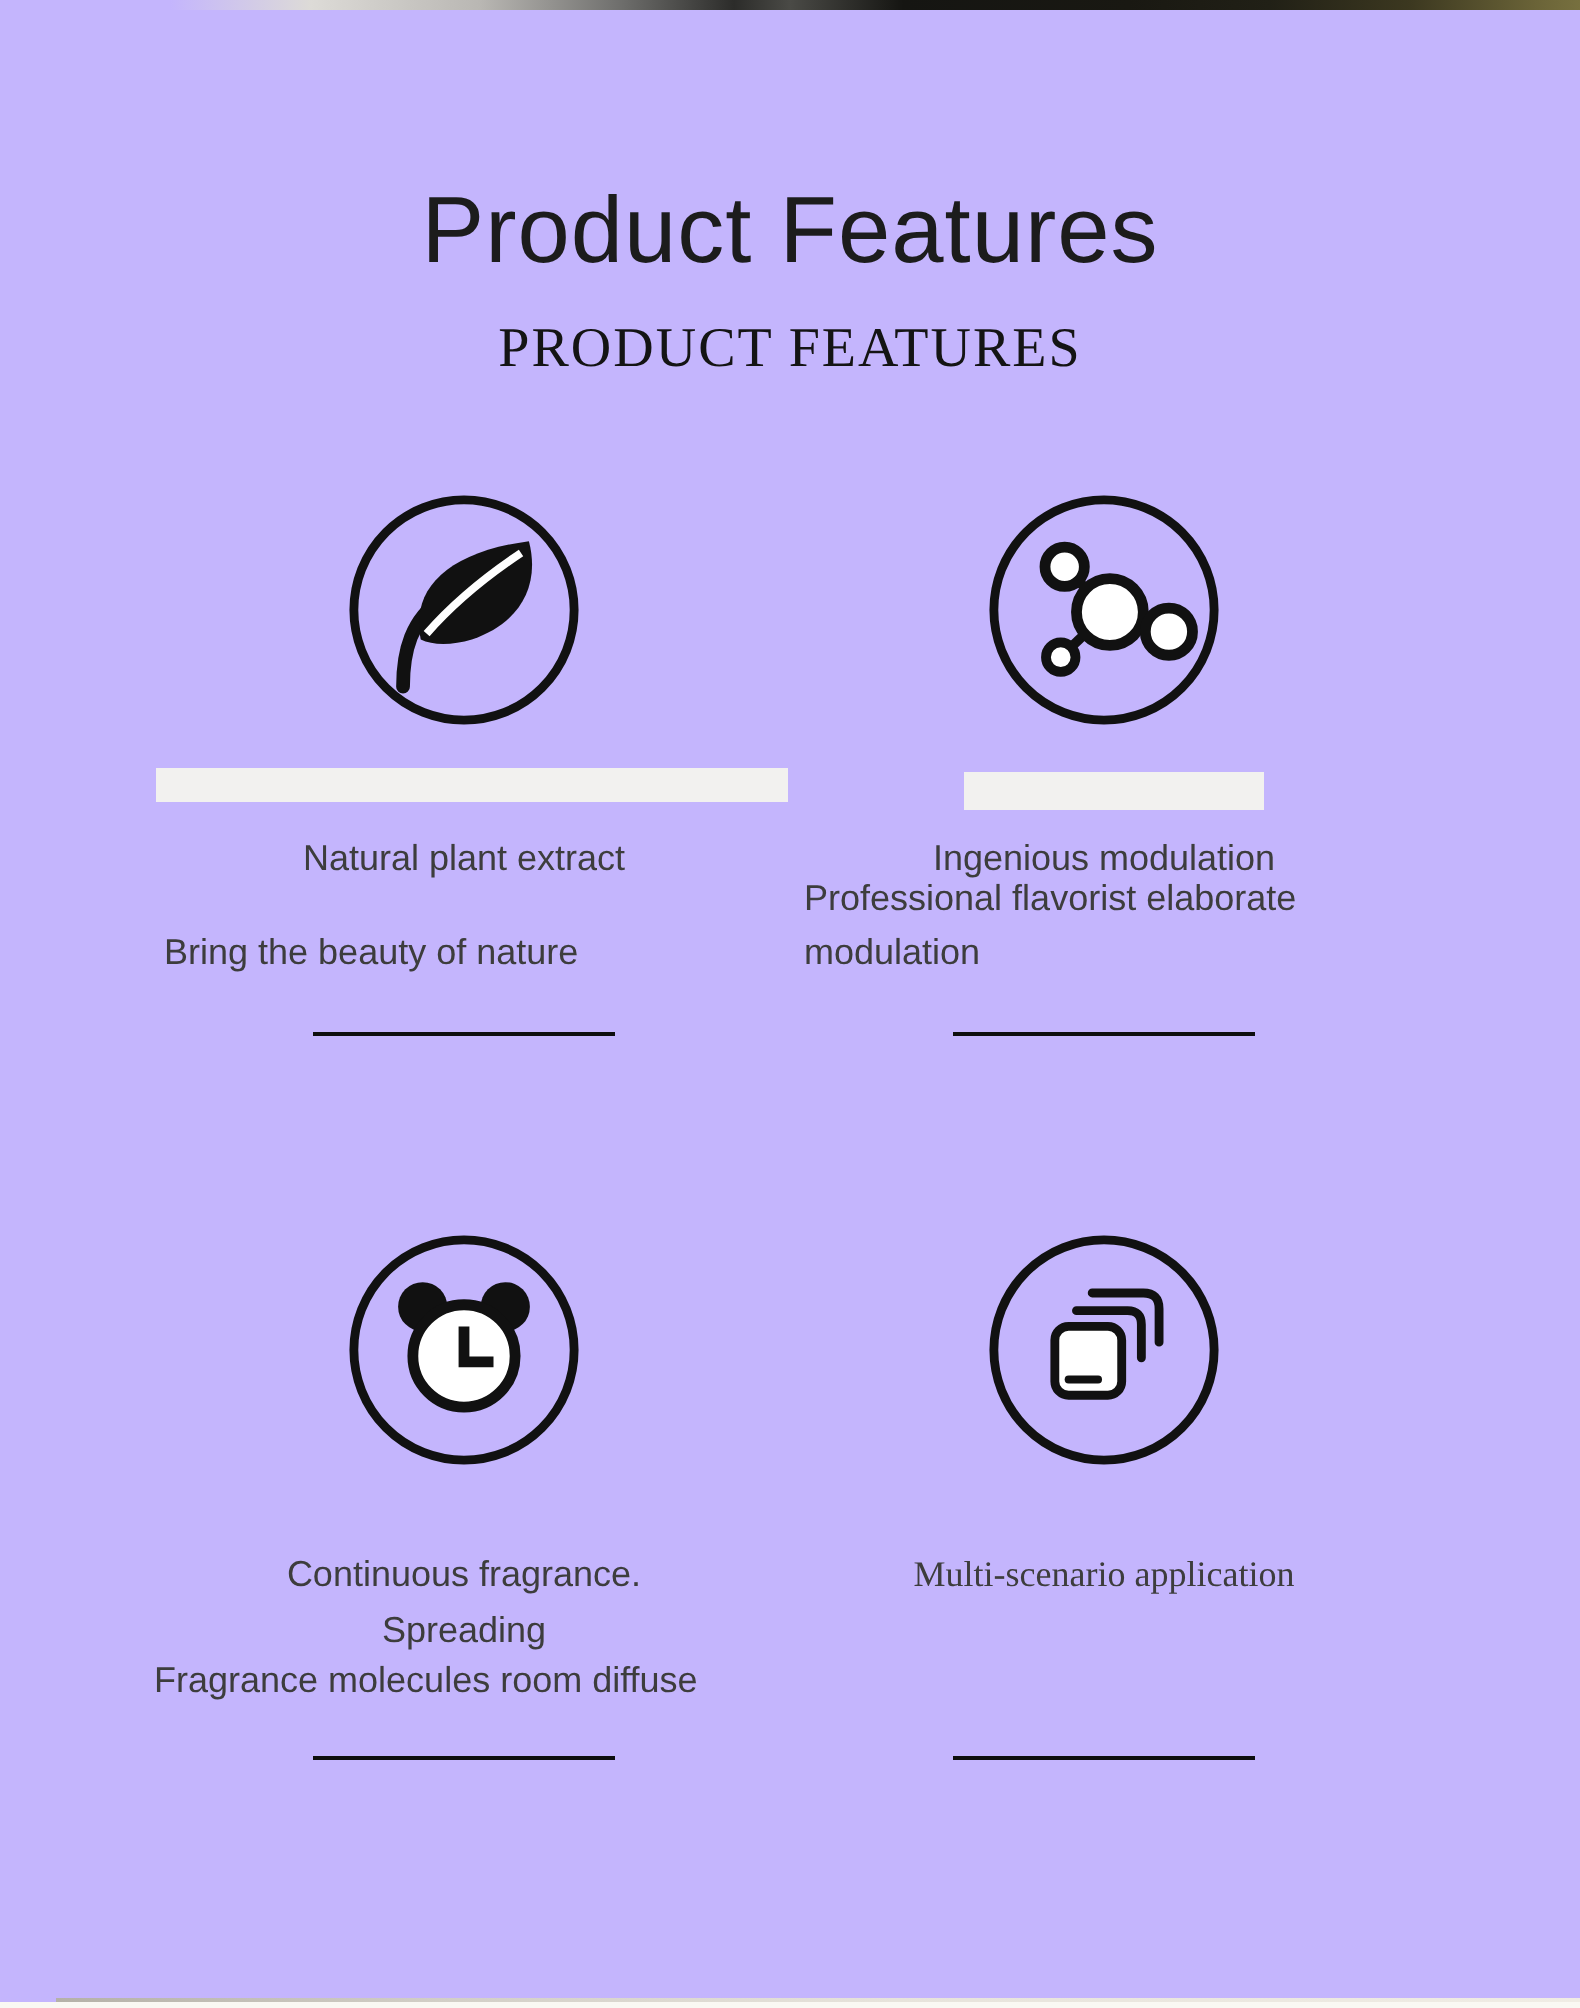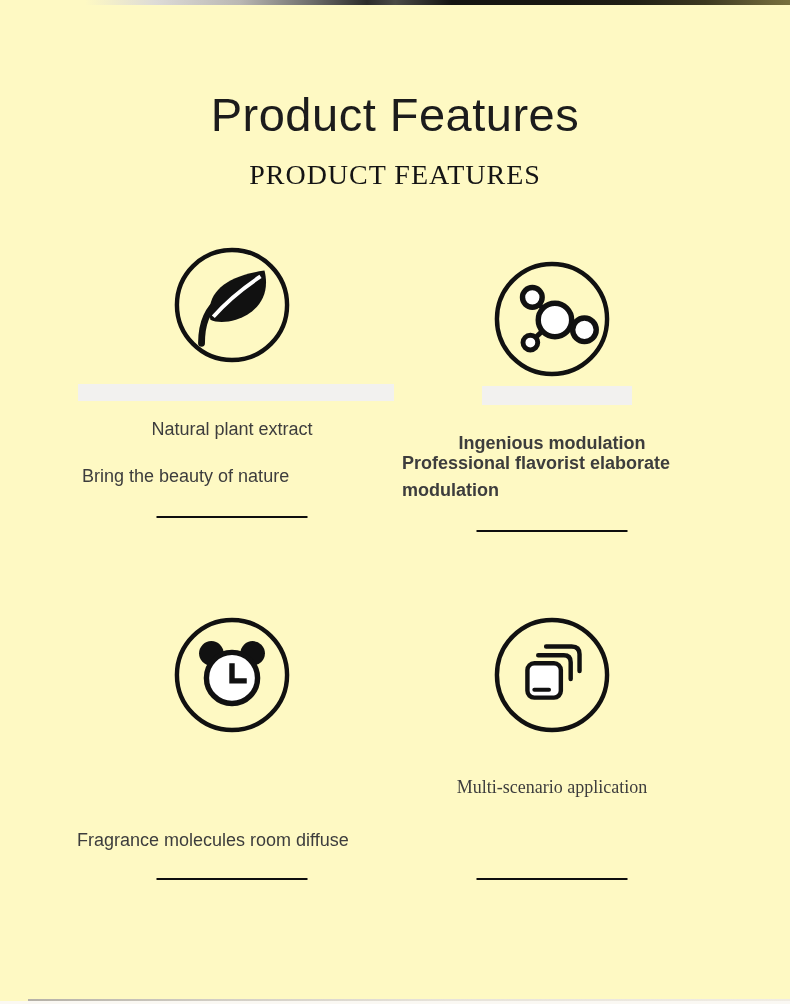--- a/index.html
+++ b/index.html
@@ -1,17 +1,17 @@
 <!DOCTYPE html>
 <html><head>
 <meta charset="utf-8">
 <style>
   html,body{margin:0;padding:0;background:#ffffff;}
   #canvas{
-    position:relative;width:790px;height:1004px;background:#fef9c3;overflow:hidden;
+    position:relative;width:790px;height:1004px;background:#c4b5fd;overflow:hidden;
     font-family:"Liberation Sans","DejaVu Sans",sans-serif;
   }
   
   .top-strip{
     position:absolute;top:0;left:85px;right:0;height:5px;
     background:linear-gradient(90deg,
       rgba(226,224,220,0) 0%, #dddbd7 10%, #b9b7b3 22%, #6e6e6c 32%,
       #2c2c2a 40%, #4a4a46 44%, #151512 52%, #191812 68%, #212016 78%,
       #3c3820 88%, #6b6438 97%, #77703f 100%);
   }
@@ -26,21 +26,21 @@
     font-family:"Liberation Sans","DejaVu Sans",sans-serif;font-weight:500;
   }
   .subtitle{
     position:absolute;top:158px;left:0;width:790px;text-align:center;
     font-family:"Liberation Serif","DejaVu Serif",serif;
     font-size:28px;line-height:34px;color:#141414;letter-spacing:1px;
   }
   
   .cell{position:absolute;width:340px;height:300px;}
   .cell.c1{left:62px;top:230px;}
-  .cell.c2{left:382px;top:244px;font-weight:bold;}
+  .cell.c2{left:382px;top:230px;}
   .cell.c3{left:62px;top:600px;}
   .cell.c4{left:382px;top:600px;font-family:Liberation Serif, serif;}
   .icon-wrap{position:absolute;top:16px;left:50%;transform:translateX(-50%);width:118px;height:118px;}
   .icon-wrap svg{display:block;width:118px;height:118px;}
   .f-title{
     position:absolute;top:185px;left:50%;transform:translateX(-50%);
     width:250px;text-align:center;font-size:18px;line-height:28px;color:#3d3d3d;
   }
   .cell.c3 .f-title,.cell.c4 .f-title{top:173px;width:236px;}
   .f-desc{
@@ -108,20 +108,21 @@
   <div class="cell c3">
     <div class="icon-wrap">
       <svg viewBox="0 0 120 120">
         <circle class="ic" cx="60" cy="60" r="56" fill="none" stroke-width="4.5"></circle>
         <circle cx="39" cy="38" r="12.5" fill="#111111"></circle>
         <circle cx="81" cy="38" r="12.5" fill="#111111"></circle>
         <circle class="ic" cx="60" cy="63" r="26" fill="#ffffff" stroke-width="5.5"></circle>
         <path class="ic" d="M60,48 L60,66 L75,66" fill="none" stroke-width="5.5"></path>
       </svg>
     </div>
+    <div class="f-title">Continuous fragrance. Spreading</div>
     <div class="f-desc">Fragrance molecules room diffuse</div>
     <div class="u-line"></div>
   </div>
 
   <div class="cell c4">
     <div class="icon-wrap">
       <svg viewBox="0 0 120 120">
         <circle class="ic" cx="60" cy="60" r="56" fill="none" stroke-width="4.5"></circle>
         <path class="ic" d="M54,31 L80,31 Q88,31 88,39 L88,56" fill="none" stroke-width="4.5" stroke-linecap="round"></path>
         <path class="ic" d="M46,40 L72,40 Q79,40 79,47 L79,64" fill="none" stroke-width="4.5" stroke-linecap="round"></path>

